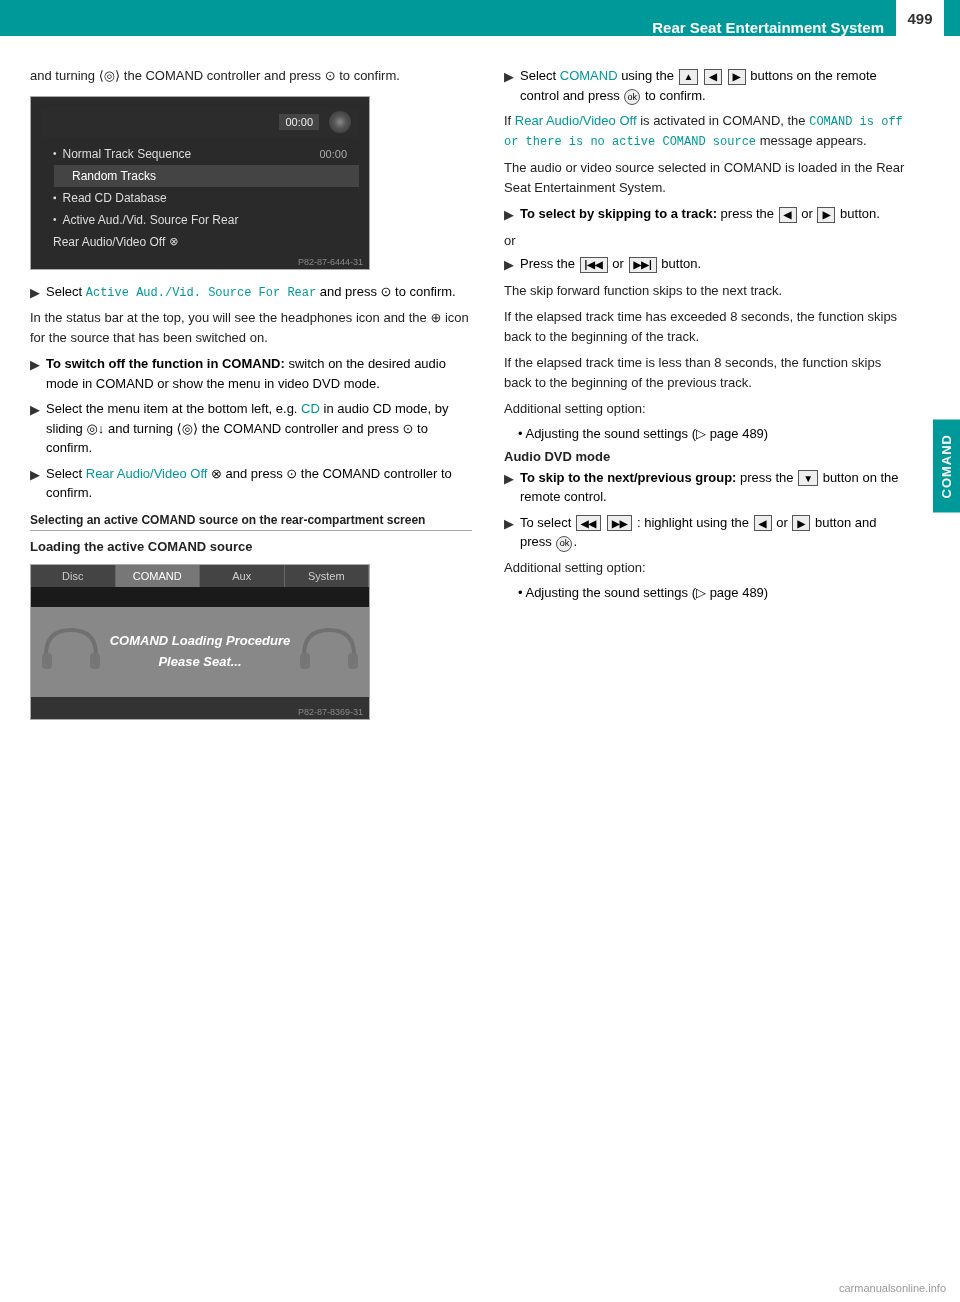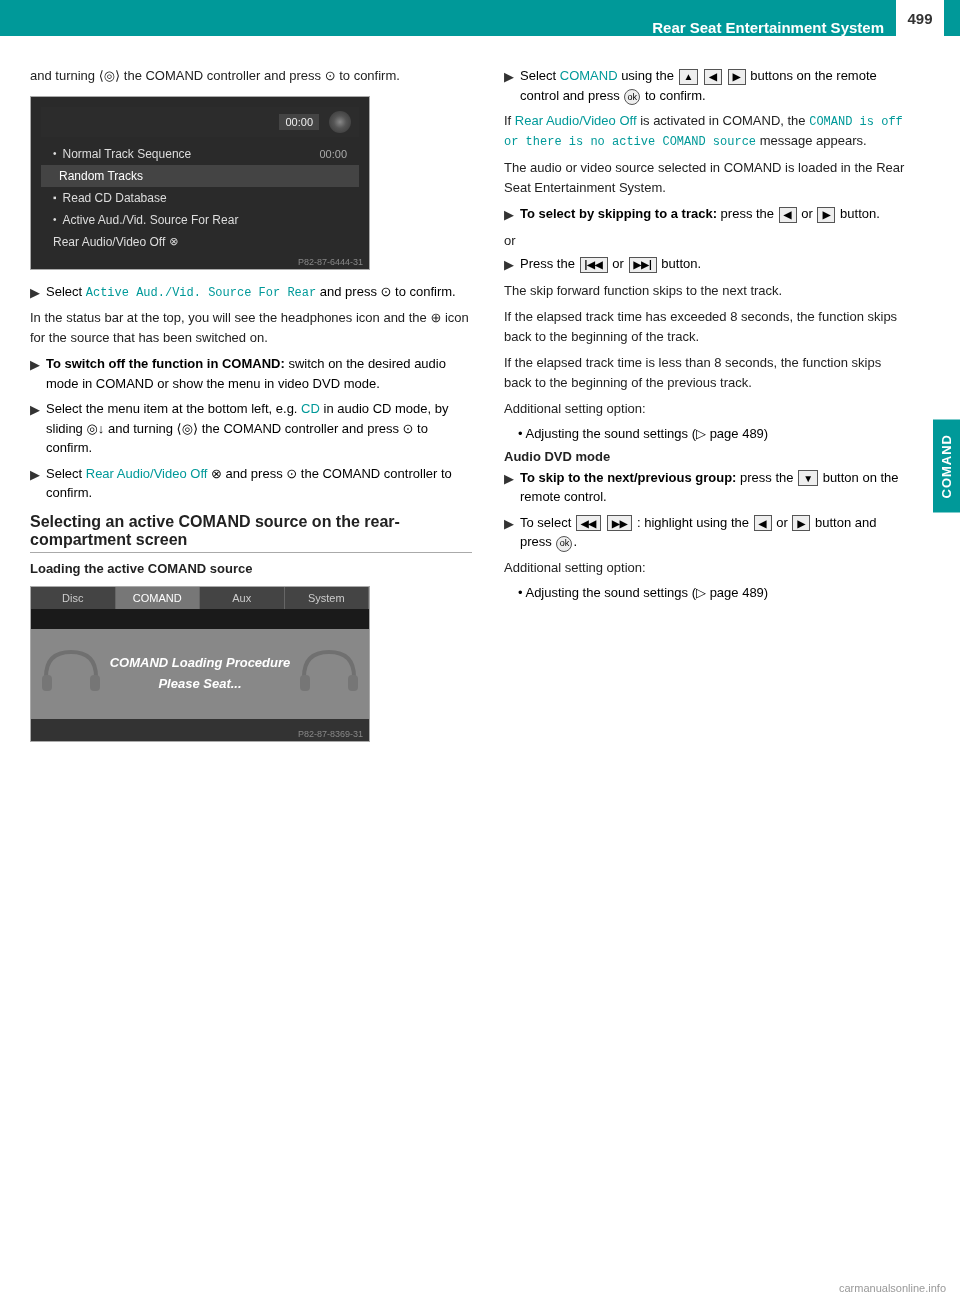--- a/index.html
+++ b/index.html
@@ -154,20 +154,21 @@
     .menu-item {
       padding: 4px 12px;
       font-size: 12px;
       color: #ddd;
       display: flex;
       align-items: center;
     }
     .menu-item.selected {
       background: #444;
       color: #fff;
+      margin-left: 13px;
     }
     .menu-item .dot {
       margin-right: 6px;
       font-size: 10px;
     }
     .menu-item .bullet-sq {
       margin-right: 6px;
       font-size: 9px;
     }
     .menu-item .time-right {
@@ -238,21 +239,21 @@
       position: absolute;
       bottom: 2px;
       right: 6px;
       font-size: 9px;
       color: #888;
     }
 
     
     .section-heading {
       font-weight: bold;
-      font-size: 16px;
+      font-size: 12px;
       color: #222;
       margin: 10px 0 4px 0;
       border-bottom: 1px solid #aaa;
       padding-bottom: 3px;
     }
     .subsection-heading {
       font-weight: bold;
       font-size: 13px;
       color: #222;
       margin: 8px 0 4px 0;

